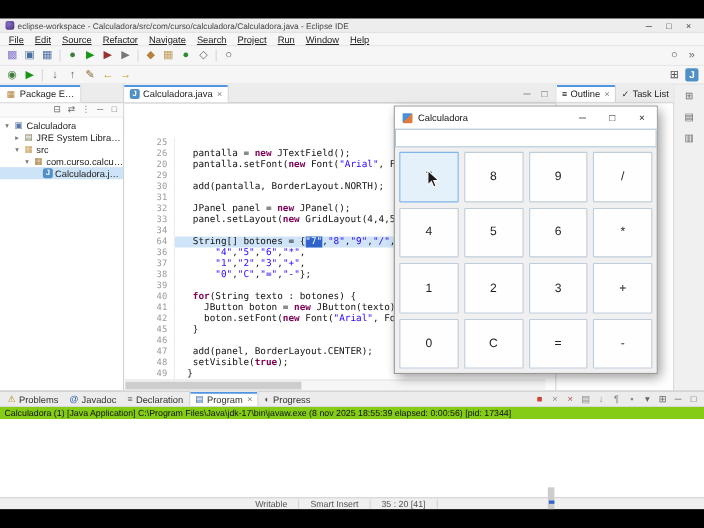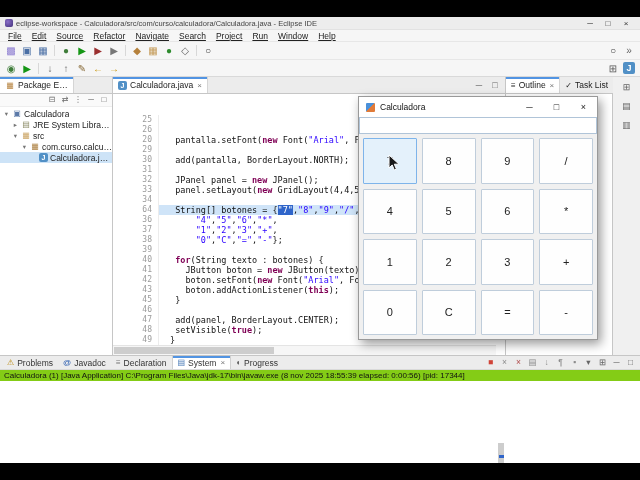--- a/index.html
+++ b/index.html
@@ -218,20 +218,21 @@
         </div>
         <div class="editor-body">
           <div class="code-col">
             <div class="code-lines">
                 <div class="cline">
                   <span class="lnum">25</span>
                   <span class="ctext"></span>
                 </div>
                 <div class="cline">
                   <span class="lnum">26</span>
+                  <span class="ctext">  pantalla = <span class="kw">new</span> JTextField();</span>
                 </div>
                 <div class="cline">
                   <span class="lnum">20</span>
                   <span class="ctext">  pantalla.setFont(<span class="kw">new</span> Font(<span class="str">"Arial"</span>, Font.BO</span>
                 </div>
                 <div class="cline">
                   <span class="lnum">29</span>
                   <span class="ctext"></span>
                 </div>
                 <div class="cline">
@@ -278,24 +279,20 @@
                   <span class="lnum">40</span>
                   <span class="ctext">  <span class="kw">for</span>(String texto : botones) {</span>
                 </div>
                 <div class="cline">
                   <span class="lnum">41</span>
                   <span class="ctext">    JButton boton = <span class="kw">new</span> JButton(texto);</span>
                 </div>
                 <div class="cline">
                   <span class="lnum">42</span>
                   <span class="ctext">    boton.setFont(<span class="kw">new</span> Font(<span class="str">"Arial"</span>, Font.B</span>
-                </div>
-                <div class="cline">
-                  <span class="lnum">43</span>
-                  <span class="ctext">    boton.addActionListener(<span class="kw">this</span>);</span>
                 </div>
                 <div class="cline">
                   <span class="lnum">45</span>
                   <span class="ctext">  }</span>
                 </div>
                 <div class="cline">
                   <span class="lnum">46</span>
                   <span class="ctext"></span>
                 </div>
                 <div class="cline">
@@ -355,21 +352,21 @@
         <div class="btab">
           <span class="btab-icon" style="color: rgb(42, 93, 176);">@</span>
           <span class="btab-label">Javadoc</span>
         </div>
         <div class="btab">
           <span class="btab-icon" style="color: rgb(119, 119, 119);">≡</span>
           <span class="btab-label">Declaration</span>
         </div>
         <div class="btab active">
           <span class="btab-icon" style="color: rgb(58, 111, 176);">▤</span>
-          <span class="btab-label">System</span>
+          <span class="btab-label">Program</span>
           <span class="tab-close">×</span>
         </div>
         <div class="btab">
           <span class="btab-icon" style="color: rgb(85, 85, 85);">◐</span>
           <span class="btab-label">Progress</span>
         </div>
         <span class="console-toolbar">
           <span class="ticon" style="color: rgb(208, 68, 55);">■</span>
           <span class="ticon" style="color: rgb(138, 138, 138);">×</span>
           <span class="ticon" style="color: rgb(176, 74, 74);">×</span>
@@ -378,20 +375,25 @@
           <span class="ticon" style="color: rgb(138, 138, 138);">¶</span>
           <span class="ticon" style="color: rgb(138, 138, 138);">▪</span>
           <span class="ticon" style="color: rgb(102, 102, 102);">▾</span>
           <span class="ticon" style="color: rgb(102, 102, 102);">⊞</span>
           <span class="ticon" style="color: rgb(102, 102, 102);">─</span>
           <span class="ticon" style="color: rgb(102, 102, 102);">□</span>
         </span>
       </div>
     <div class="console-desc">Calculadora (1) [Java Application] C:\Program Files\Java\jdk-17\bin\javaw.exe (8 nov 2025 18:55:39 elapsed: 0:00:56) [pid: 17344]</div>
     <div class="console-body"></div>
+    <div class="statusbar">
+        <span class="sb-item">Writable</span>
+        <span class="sb-item">Smart Insert</span>
+        <span class="sb-item">35 : 20 [41]</span>
+      </div>
   </div>
 
   <div class="calc">
     <div class="calc-title">
       <span class="calc-icon"></span>
       <span class="t">Calculadora</span>
       <span class="calc-controls">
         <span>─</span>
         <span>□</span>
         <span>×</span>

